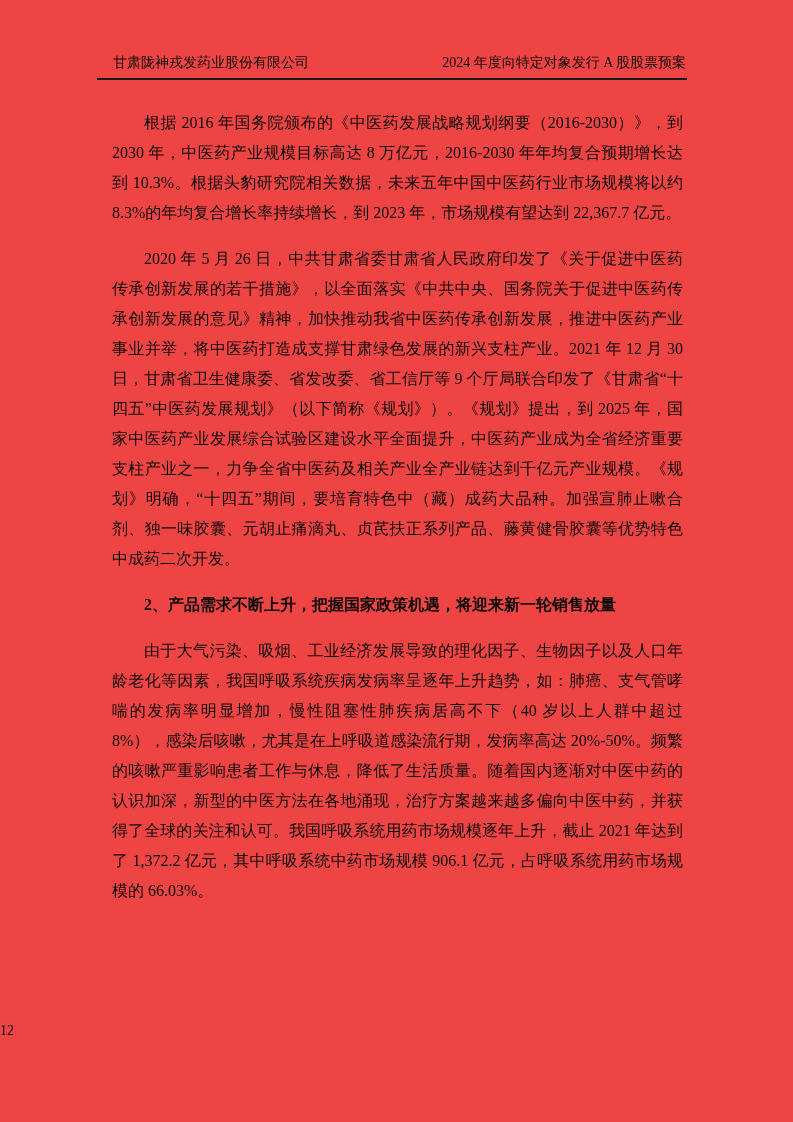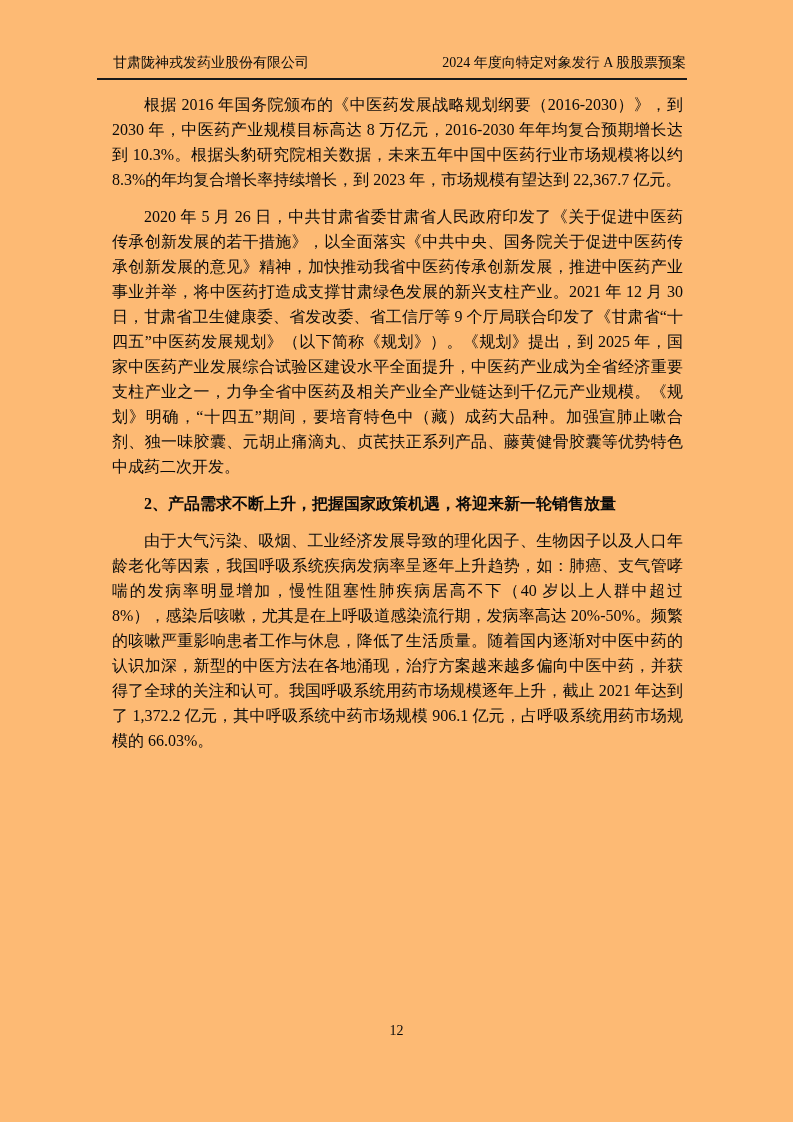--- a/index.html
+++ b/index.html
@@ -11,21 +11,21 @@
     width: 793px;
     height: 1122px;
     position: relative;
     overflow: hidden;
     font-family: "Liberation Serif", "DejaVu Serif", serif;
     color: #0a0a0a;
   }
   .page {
     position: absolute;
     inset: 0;
-    background: #fdba74;
+    background: #ef4444;
   }
   .header {
     position: absolute;
     left: 113px;
     right: 107px;
     top: 54px;
     display: flex;
     justify-content: space-between;
     align-items: flex-end;
     font-size: 14px;
@@ -40,38 +40,38 @@
     height: 2px;
     background: #1a1a1a;
   }
   .content {
     position: absolute;
     left: 112px;
     top: 92px;
     width: 571px;
   }
   .content p {
-    margin: 0 0 12px 0;
+    margin: 16px 0 12px 0;
     font-size: 16px;
-    line-height: 25px;
+    line-height: 30px;
     text-align: justify;
     text-justify: inter-ideograph;
     text-indent: 32px;
     overflow-wrap: break-word;
   }
   .content p.heading {
     font-weight: bold;
     text-align: left;
   }
   .footer {
     position: absolute;
     left: 0;
     right: 0;
     top: 1022px;
-    text-align: center;
+    text-align: left;
     font-size: 14px;
     line-height: 18px;
   }
 </style>
 </head>
 <body>
 
 <div class="page">
 
   <div class="header">

